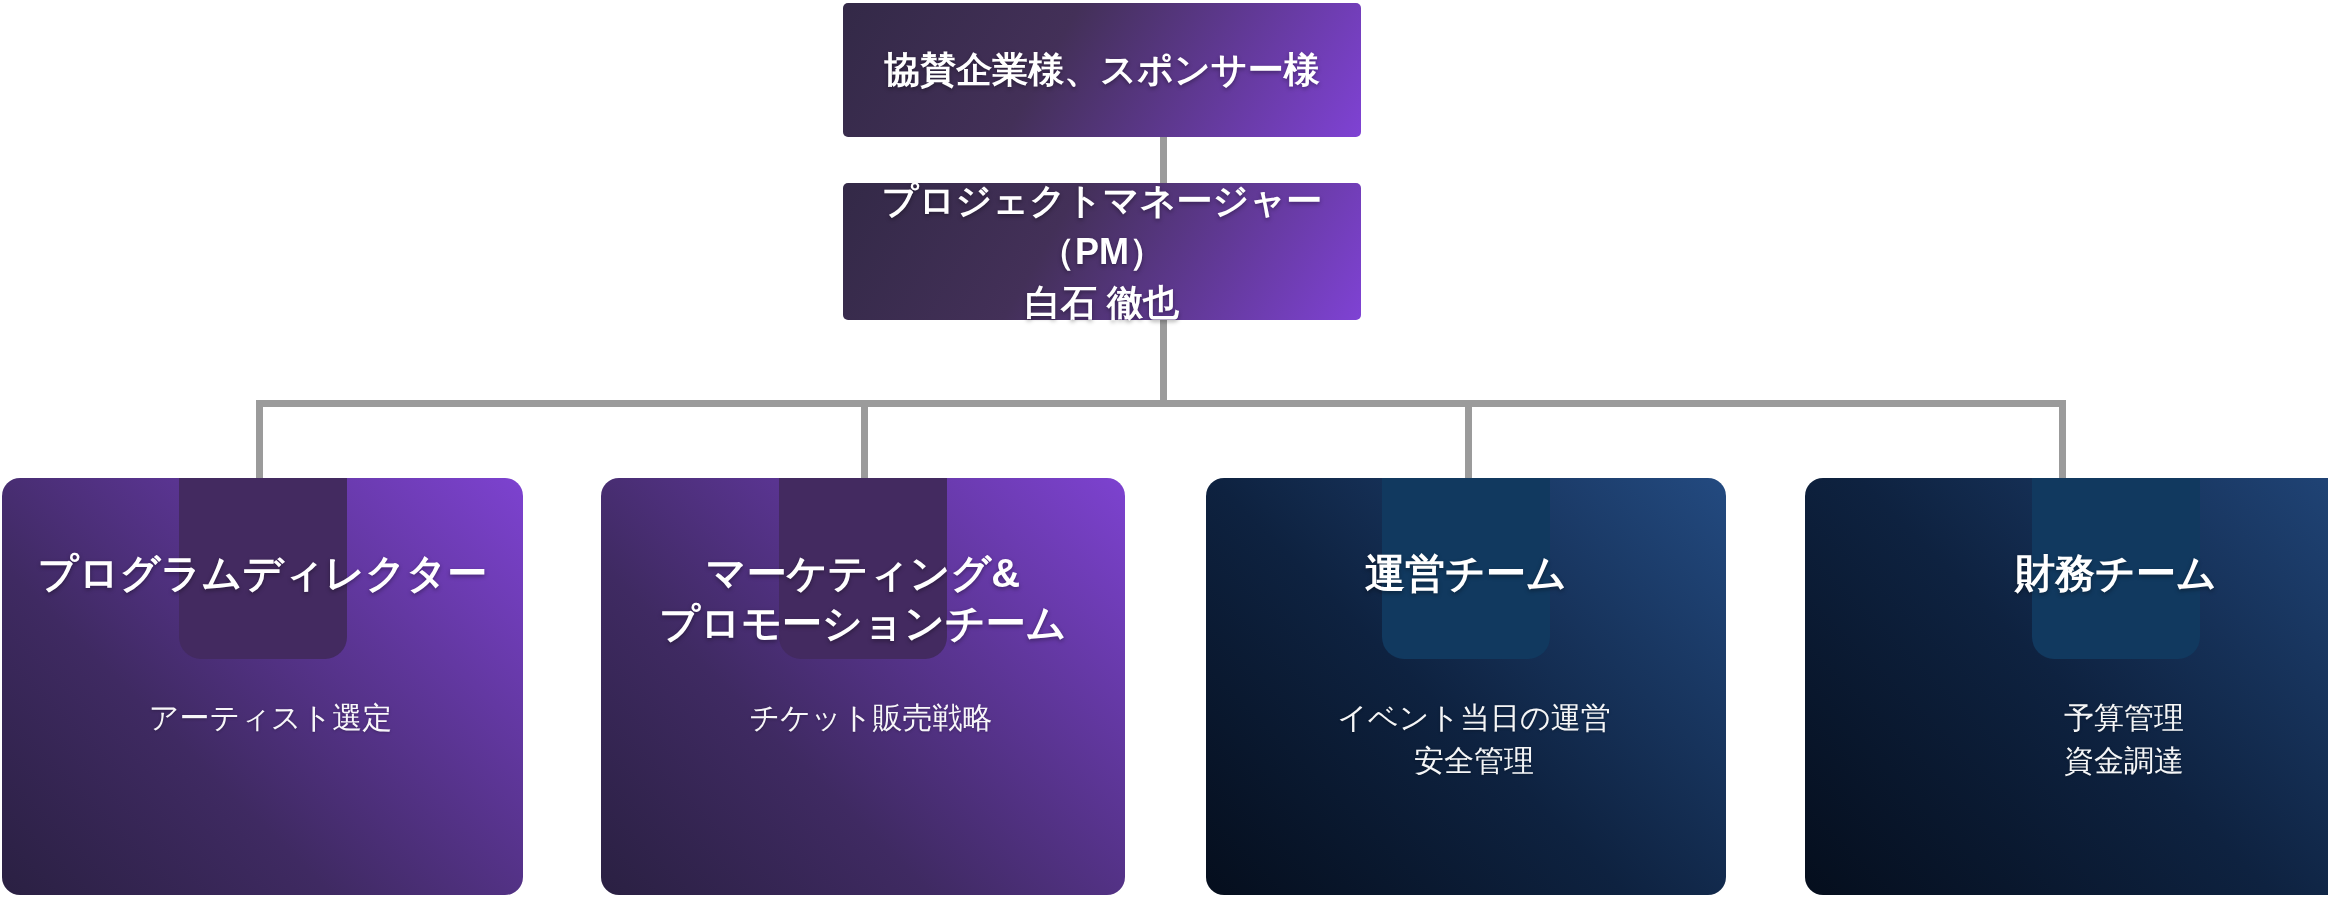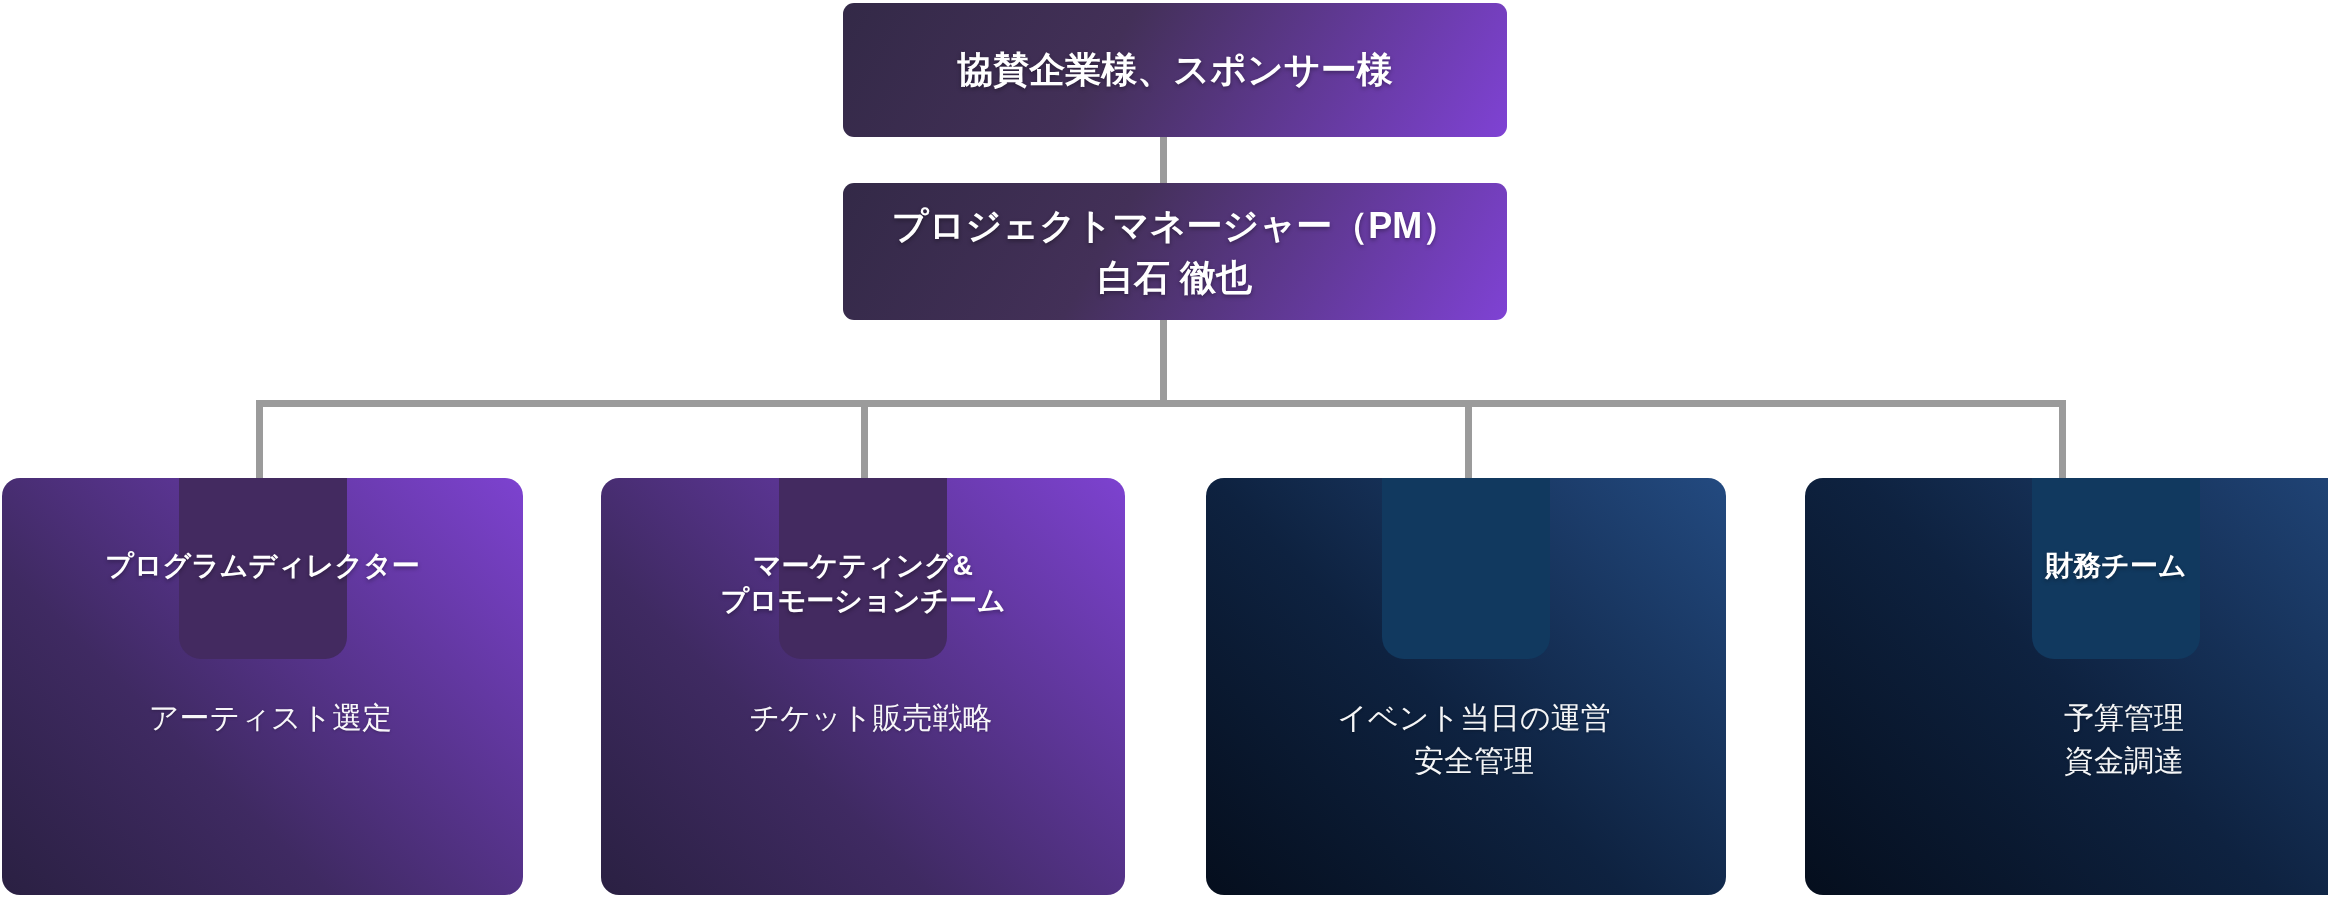--- a/index.html
+++ b/index.html
@@ -20,22 +20,22 @@
   .conn-pm-stem    { left: 1160px; top: 318px; width: 7px;  height: 87px; }
   .conn-horizontal { left: 256px;  top: 400px; width: 1810px; height: 7px; }
   .conn-drop-1 { left: 256px;  top: 400px; width: 7px; height: 79px; }
   .conn-drop-2 { left: 861px;  top: 400px; width: 7px; height: 79px; }
   .conn-drop-3 { left: 1465px; top: 400px; width: 7px; height: 79px; }
   .conn-drop-4 { left: 2059px; top: 400px; width: 7px; height: 79px; }
   
   .node {
     position: absolute;
     left: 843px;
-    width: 664px;
-    border-radius: 11px;
+    width: 518px;
+    border-radius: 5px;
     background: linear-gradient(120deg, #332947 0%, #433058 40%, #7f42d4 100%);
     color: #ffffff;
     display: flex;
     flex-direction: column;
     align-items: center;
     justify-content: center;
     text-align: center;
     font-weight: 700;
     font-size: 36px;
     line-height: 1.42;
@@ -69,21 +69,21 @@
   }
   .theme-purple .tab { background: #432a60; }
   .theme-navy   .tab { background: #11395f; }
   .team-title {
     position: absolute;
     top: 70px;
     left: 0;
     right: 0;
     text-align: center;
     font-weight: 700;
-    font-size: 28px;
+    font-size: 40px;
     line-height: 1.25;
     text-shadow: 0 2px 4px rgba(0,0,0,0.35);
   }
   .team-duties {
     position: absolute;
     top: 219px;
     left: 0;
     right: 0;
     text-align: center;
     font-weight: 400;
@@ -132,20 +132,23 @@
       <div>マーケティング&amp;</div>
       <div>プロモーションチーム</div>
     </div>
     <div class="team-duties">
       <div>チケット販売戦略</div>
     </div>
   </div>
 
   <div class="team team-3 theme-navy">
     <div class="tab"></div>
+    <div class="team-title">
+      <div>運営チーム</div>
+    </div>
     <div class="team-duties">
       <div>イベント当日の運営</div>
       <div>安全管理</div>
     </div>
   </div>
 
   <div class="team team-4 theme-navy">
     <div class="tab"></div>
     <div class="team-title">
       <div>財務チーム</div>

